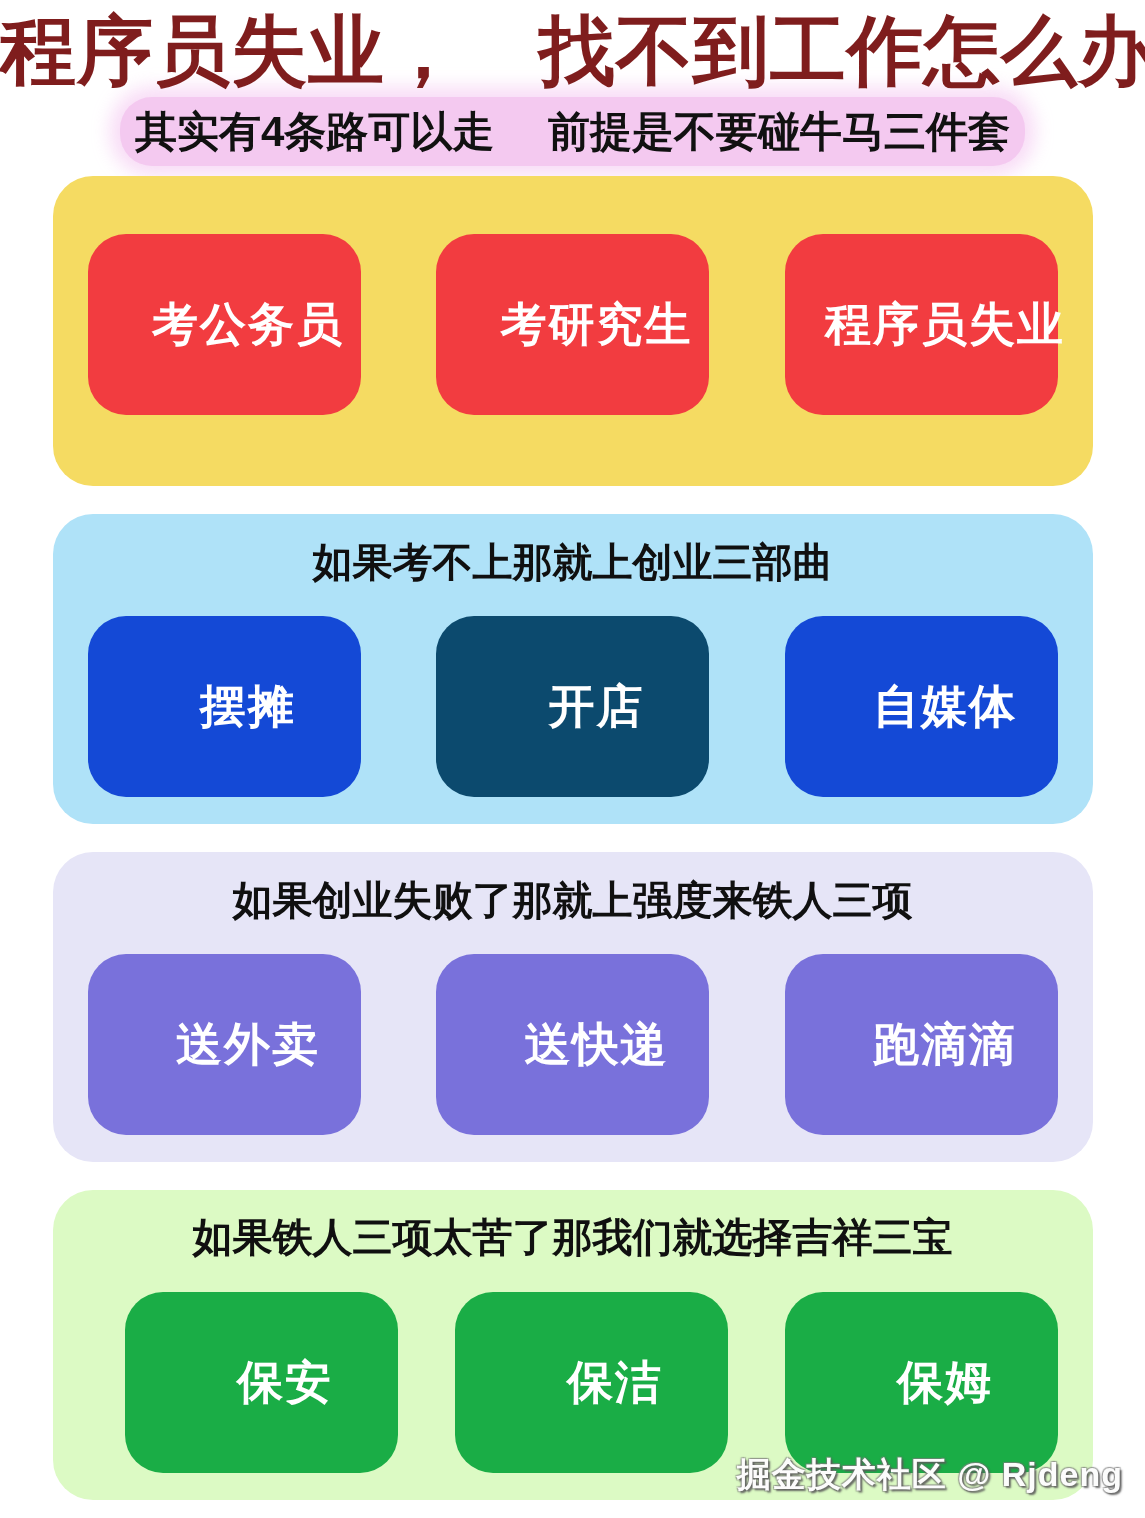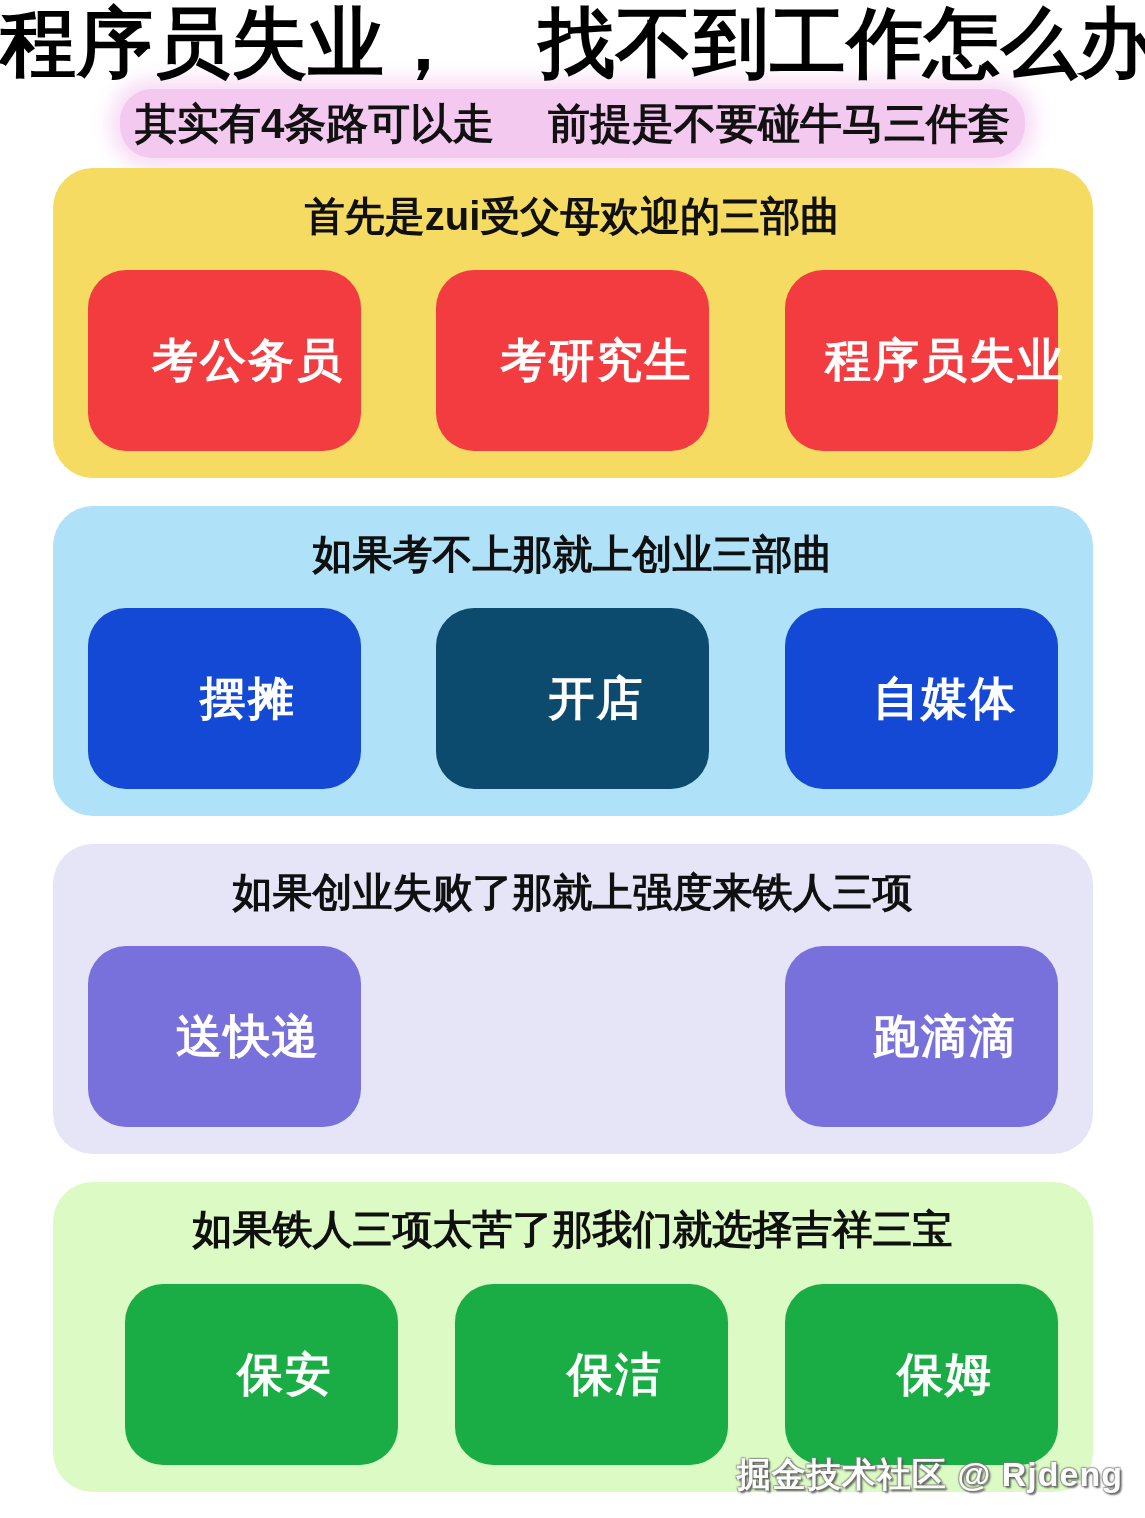--- a/index.html
+++ b/index.html
@@ -7,25 +7,26 @@
   .page {
     position: relative;
     width: 1145px;
     height: 1518px;
     margin: 0 auto;
     background: #ffffff;
     overflow: hidden;
     font-family: "Liberation Sans", "DejaVu Sans", sans-serif;
   }
   .main-title {
+    margin-top: 8px;
     text-align: center;
     font-size: 76px;
     line-height: 1.12;
     font-weight: 900;
-    color: #000000;
+    color: #7f1d1d;
     letter-spacing: 1px;
     white-space: nowrap;
   }
   .subtitle-pill {
     width: 905px;
     height: 69px;
     margin: 4px auto 0;
     border-radius: 32px;
     display: flex;
     align-items: center;
@@ -94,40 +95,40 @@
 
 <div class="page">
 
   <h1 class="main-title">程序员失业，　找不到工作怎么办</h1>
 
   <div class="subtitle-pill" style="background-color: rgb(244, 201, 240);">
     <span class="subtitle-text">其实有4条路可以走　 前提是不要碰牛马三件套</span>
   </div>
 
   <section class="section" style="background-color: rgb(245, 219, 98);">
-    <div class="section-title">首先是zui受父母欢迎的三部曲</div>
     <div class="cards">
       <div class="card" style="background-color: rgb(242, 60, 64);">考公务员</div>
       <div class="card" style="background-color: rgb(242, 60, 64);">考研究生</div>
       <div class="card" style="background-color: rgb(242, 60, 64);">程序员失业</div>
     </div>
   </section>
 
   <section class="section" style="background-color: rgb(175, 226, 248);">
     <div class="section-title">如果考不上那就上创业三部曲</div>
     <div class="cards">
       <div class="card" style="background-color: rgb(20, 73, 214);">摆摊</div>
       <div class="card" style="background-color: #0c4a6e;">开店</div>
       <div class="card" style="background-color: rgb(20, 73, 214);">自媒体</div>
     </div>
   </section>
 
   <section class="section" style="background-color: rgb(230, 229, 247);">
     <div class="section-title">如果创业失败了那就上强度来铁人三项</div>
     <div class="cards">
+      <div class="card" style="background-color: rgb(121, 113, 219);">送外卖</div>
       <div class="card" style="background-color: rgb(121, 113, 219);">送快递</div>
       <div class="card" style="background-color: rgb(121, 113, 219);">跑滴滴</div>
     </div>
   </section>
 
   <section class="section" style="background-color: rgb(220, 250, 196); font-family: Liberation Serif, serif;">
     <div class="section-title">如果铁人三项太苦了那我们就选择吉祥三宝</div>
     <div class="cards">
       <div class="card" style="background-color: rgb(26, 173, 70); margin-left: 37px;">保安</div>
       <div class="card" style="background-color: rgb(26, 173, 70);">保洁</div>

